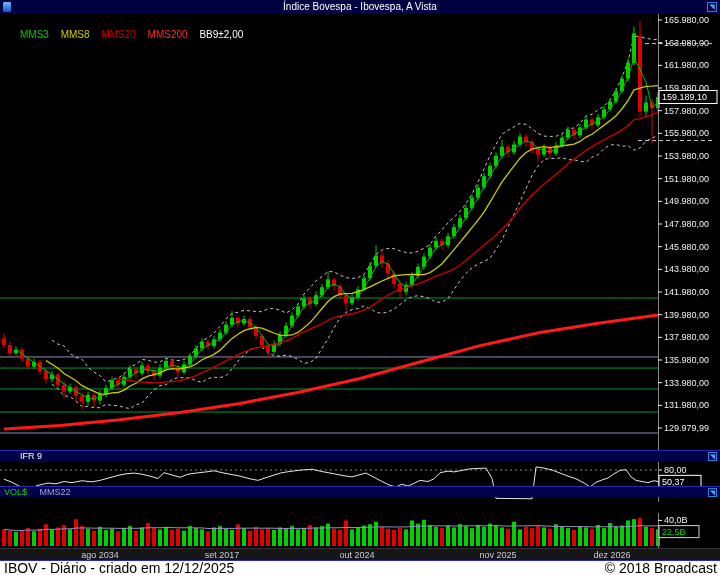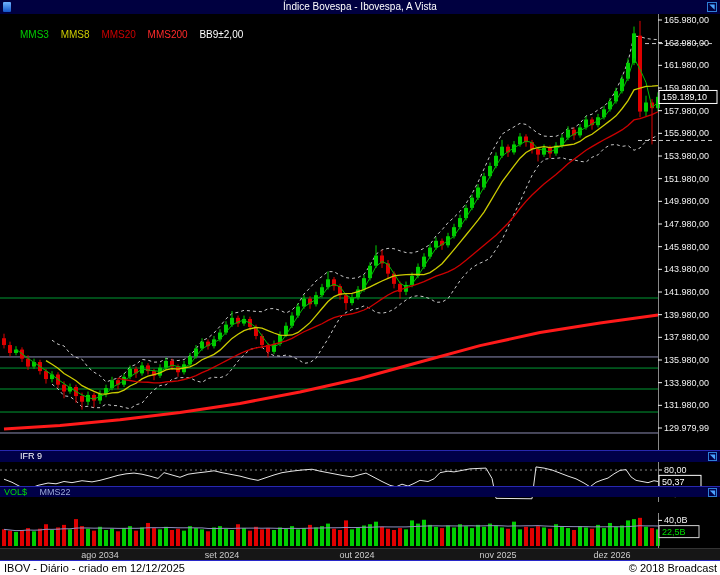--- a/index.html
+++ b/index.html
@@ -22,21 +22,21 @@
   #vol-header{top:486px;height:11px;line-height:10px;padding-left:4px;}
   #vol-header .ma{margin-left:10px;}
   .panel-header .expand-icon{top:1px;width:9px;height:9px;line-height:7px;}
   #ifr-svg{position:absolute;left:0;top:462px;}
   #vol-svg{position:absolute;left:0;top:513px;}
   #xaxis{position:absolute;left:0;top:548px;width:720px;height:13px;background:#161616;
          border-top:1px solid #333;box-sizing:border-box;}
   #xaxis span{position:absolute;top:1px;transform:translateX(-50%);font-size:9px;color:#cccccc;}
   #blue-line{position:absolute;left:0;top:560px;width:720px;height:1px;background:#2828c8;}
   #statusbar{position:absolute;left:0;top:561px;width:720px;height:14px;background:#ffffff;
-             color:#000;font-size:11px;line-height:14px;}
+             color:#000;font-size:14px;line-height:14px;}
   #statusbar .left{position:absolute;left:4px;}
   #statusbar .right{position:absolute;right:3px;}
   svg{display:block;}
   svg text{font-family:"Liberation Sans",sans-serif;font-size:9px;}
 </style>
 </head>
 <body>
 
 <div id="app">
 
@@ -471,21 +471,21 @@
       <polyline points="4,16.36 10,17 16,17.64 22,17.48 28,17 34,17.21333333333333 40,17 46,16.28 52,16.36 58,16.168 64,15.778181818181817 70,15.826666666666668 76,15.079999999999998 82,14.942857142857143 88,14.994666666666667 94,15.16 100,15.079999999999998 106,15.186666666666667 112,15.21473684210526 118,15.367999999999999 124,15.354285714285712 130,15.254545454545454 136,15.312727272727273 142,15.167272727272728 148,14.759999999999998 154,14.672727272727272 160,14.73090909090909 166,14.527272727272727 172,14.585454545454546 178,14.789090909090909 184,14.818181818181817 190,14.759999999999998 196,14.905454545454546 202,14.905454545454546 208,15.458181818181817 214,15.516363636363636 220,15.399999999999999 226,15.312727272727273 232,15.458181818181817 238,15.196363636363635 244,15.167272727272728 250,15.138181818181817 256,15.079999999999998 262,15.225454545454543 268,15.10909090909091 274,15.225454545454543 280,15.42909090909091 286,15.458181818181817 292,15.312727272727273 298,15.42909090909091 304,15.341818181818184 310,15.167272727272728 316,15.021818181818183 322,15.021818181818183 328,14.818181818181817 334,14.789090909090909 340,14.73090909090909 346,14.41090909090909 352,14.556363636363638 358,14.498181818181816 364,14.294545454545453 370,14.294545454545453 376,14.003636363636364 382,13.829090909090908 388,13.916363636363638 394,13.945454545454545 400,13.945454545454545 406,13.916363636363638 412,13.596363636363638 418,13.363636363636363 424,13.07272727272727 430,12.869090909090911 436,12.810909090909089 442,12.956363636363637 448,12.869090909090911 454,12.927272727272726 460,12.956363636363637 466,12.84 472,12.752727272727274 478,12.956363636363637 484,12.84 490,12.665454545454544 496,12.665454545454544 502,12.810909090909089 508,13.130909090909089 514,12.898181818181818 520,12.927272727272726 526,12.781818181818181 532,12.781818181818181 538,12.636363636363637 544,12.956363636363637 550,13.189090909090911 556,13.39272727272727 562,13.48 568,13.538181818181815 574,13.625454545454545 580,13.654545454545456 586,13.654545454545456 592,13.858181818181816 598,13.8 604,13.8 610,13.712727272727271 616,13.712727272727271 622,13.8 628,13.567272727272726 634,13.189090909090911 640,12.694545454545455 646,12.927272727272726 652,12.869090909090911 658,12.985454545454544" fill="none" stroke="#9090c0" stroke-width="1"></polyline>
       <line x1="658.5" x2="658.5" y1="0" y2="35" stroke="#888888"></line>
       <line x1="658" x2="662" y1="7.399999999999999" y2="7.399999999999999" stroke="#f2f2f2"></line>
       <text x="664" y="10.399999999999999" fill="#f2f2f2">40,0B</text>
       <rect x="659" y="12.600000000000001" width="40" height="12" fill="#000" stroke="#cfcfcf"></rect>
       <text x="662" y="22.1" fill="#00dd00">22,5B</text>
     </svg>
 
   <div id="xaxis">
       <span style="left: 100px;">ago 2034</span>
-      <span style="left: 222px;">set 2024</span>
+      <span style="left: 222px;">set 2017</span>
       <span style="left: 357px;">out 2024</span>
       <span style="left: 494px; padding-left: 8px;">nov 2025</span>
       <span style="left: 612px;">dez 2026</span>
     </div>
   <div id="blue-line"></div>
 
   <div id="statusbar">
     <span class="left">IBOV - Diário - criado em 12/12/2025</span>
     <span class="right">© 2018 Broadcast</span>
   </div>

